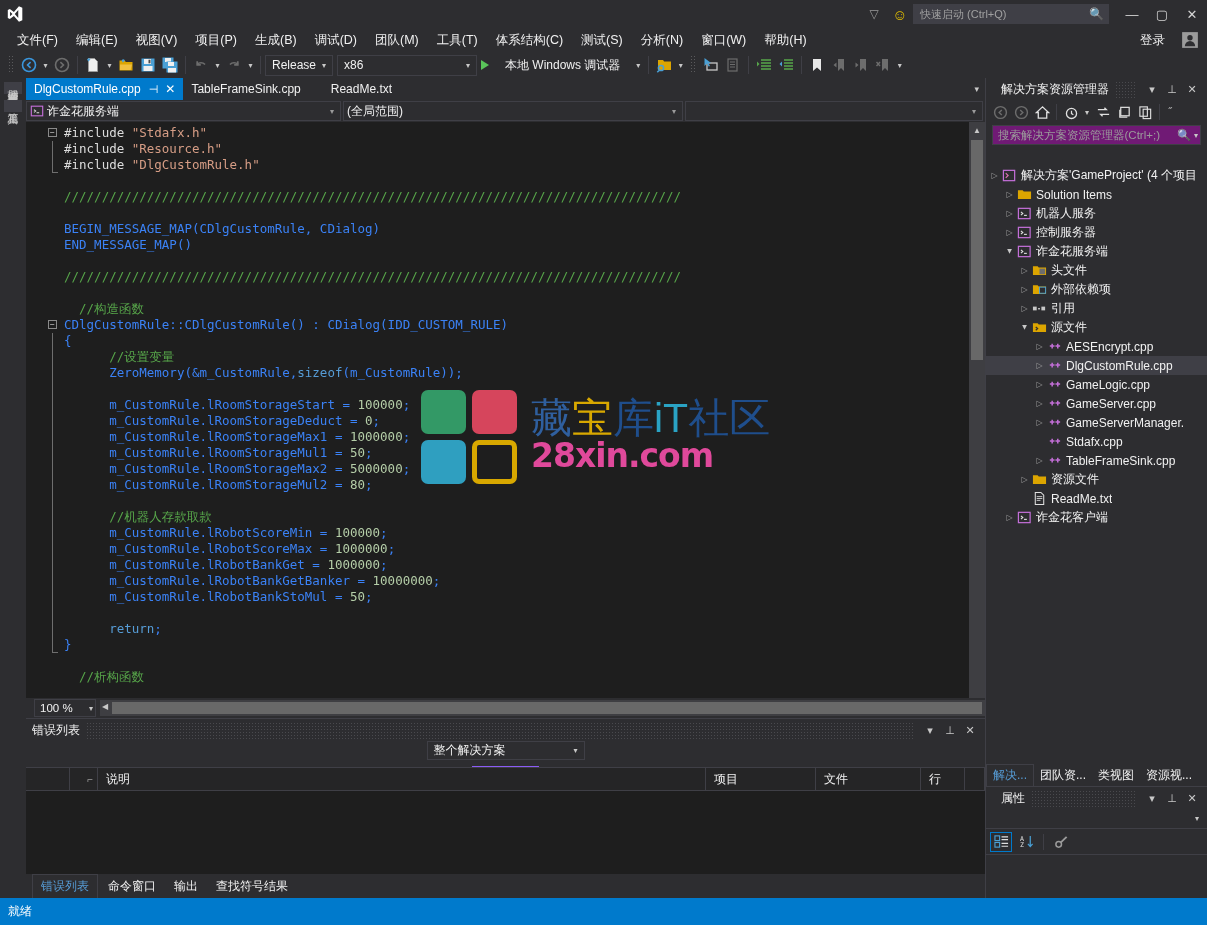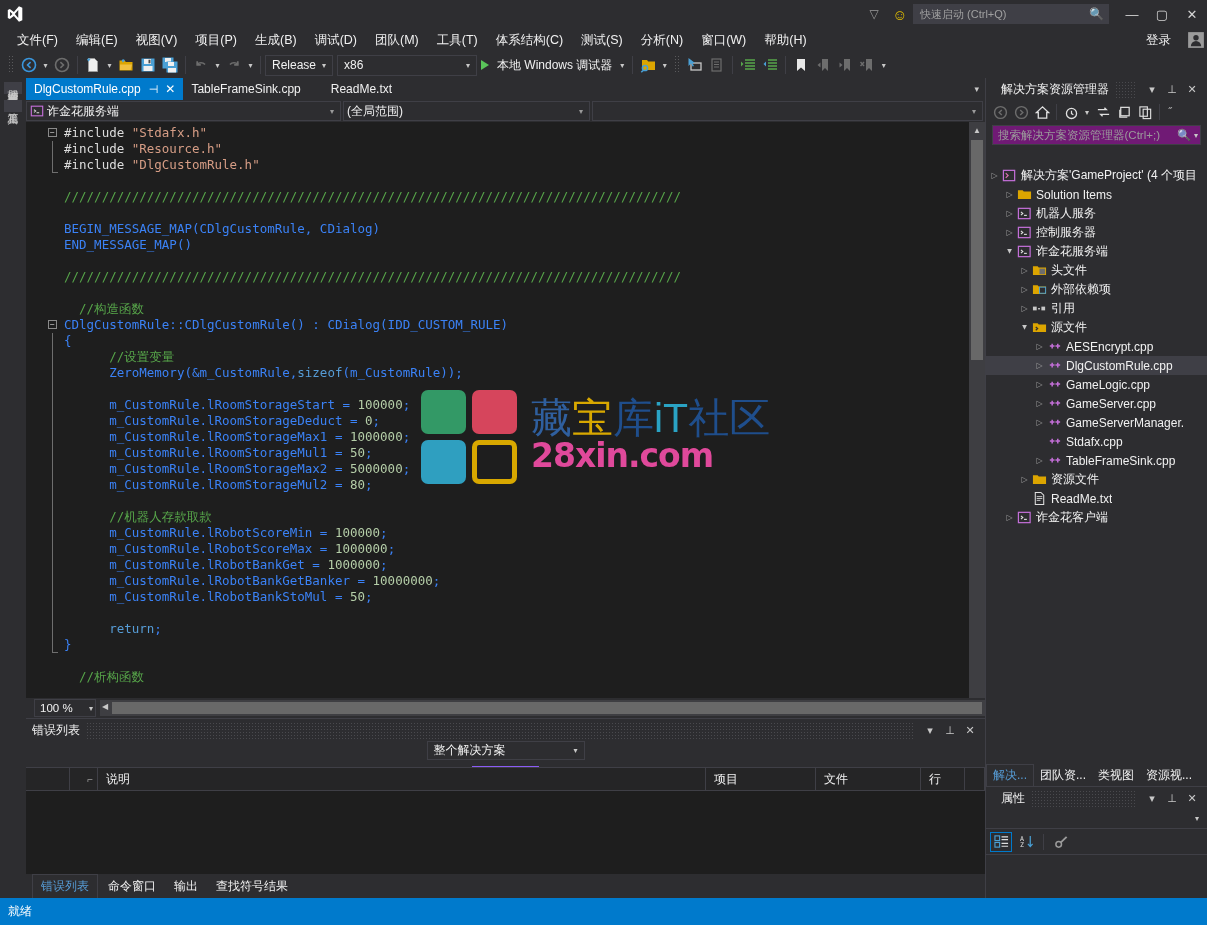--- a/index.html
+++ b/index.html
@@ -25,39 +25,39 @@
      color:#a0a0a0; font-size:11px; display:flex; align-items:center;
      padding:0 4px 0 6px; margin-right:8px;
   }
   .quicklaunch .ql-text { flex:1; }
   .quicklaunch .ql-mag { color:#c8c8c8; font-size:12px; }
   .wbtn { width:30px; height:28px; display:flex; align-items:center; justify-content:center; color:#d4d4d4; font-size:13px; }
 
   
   .menubar { height:24px; background:#2d2d30; display:flex; align-items:center; padding-left:8px; position:relative; }
   .menu-item { padding:2px 9px; color:#f1f1f1; font-size:12.5px; line-height:18px; cursor:default; }
-  .menu-right { margin-left:auto; display:flex; align-items:center; padding-right:0; gap:6px; }
+  .menu-right { margin-left:auto; display:flex; align-items:center; padding-right:6px; gap:6px; }
   .signin { color:#f1f1f1; font-size:12.5px; padding:2px 8px; }
   .acct-icon { width:22px; height:20px; display:flex; align-items:center; justify-content:center; }
 
   
   .toolbar { height:26px; background:#2d2d30; display:flex; align-items:center; padding-left:4px; border-bottom:none; }
   .grip { width:8px; height:18px; margin:0 3px;
      background-image:radial-gradient(#5a5a5c 1px, transparent 1px);
      background-size:3px 3px; background-position:1px 2px; }
   .tbtn { height:22px; min-width:22px; display:flex; align-items:center; justify-content:center; padding:0 2px; }
   .caret { width:11px; height:22px; display:flex; align-items:center; justify-content:center; color:#c8c8c8; font-size:8px; }
   .tsep { width:1px; height:18px; background:#3f3f46; margin:0 4px; }
   .combo {
     height:21px; background:#2d2d30; border:1px solid #3f3f46; color:#f1f1f1;
     font-size:12px; display:flex; align-items:center; padding:0 2px 0 6px;
   }
   .combo .cv { flex:1; white-space:nowrap; }
   .combo .cd { color:#c8c8c8; font-size:8px; padding:0 4px; }
-  .run-btn { display:flex; align-items:center; height:22px; padding:0 4px; gap:8px; }
+  .run-btn { display:flex; align-items:center; height:22px; padding:0 4px; gap:16px; }
   .run-tri { width:0;height:0;border-left:8px solid #5ac45a;border-top:5px solid transparent;border-bottom:5px solid transparent; }
 
   
   .mainrow { flex:1; display:flex; min-height:0; }
 
   .leftstrip { width:26px; background:#2d2d30; display:flex; flex-direction:column; align-items:center; padding-top:4px; }
   .vtab {
      writing-mode:vertical-rl; text-orientation:upright;
      background:#3f3f46; color:#c8c8c8; font-size:11px;
      padding:6px 3px; margin-bottom:6px; letter-spacing:-1px; line-height:12px;
@@ -415,21 +415,21 @@
           <span class="nvicon">
             <svg width="14" height="14" viewBox="0 0 16 16">
                 <rect x="1.5" y="2.5" width="13" height="11" fill="none" stroke="#c36fd8" stroke-width="1.3"></rect>
                 <path d="M4.5 6.5 6.5 8l-2 1.5" fill="none" stroke="#d8d8d8" stroke-width="1.2"></path>
                 <path d="M7.5 10h3" stroke="#d8d8d8" stroke-width="1.2"></path>
               </svg>
           </span>
           <span class="nv">诈金花服务端</span>
           <span class="nd">▾</span>
         </div>
-        <div class="navcombo" style="width:247px;">
+        <div class="navcombo" style="width:340px;">
           <span class="nv">(全局范围)</span>
           <span class="nd">▾</span>
         </div>
         <div class="navcombo" style="flex:1;">
           <span class="nv"></span>
           <span class="nd">▾</span>
         </div>
       </div>
 
       <div class="editor-wrap">

